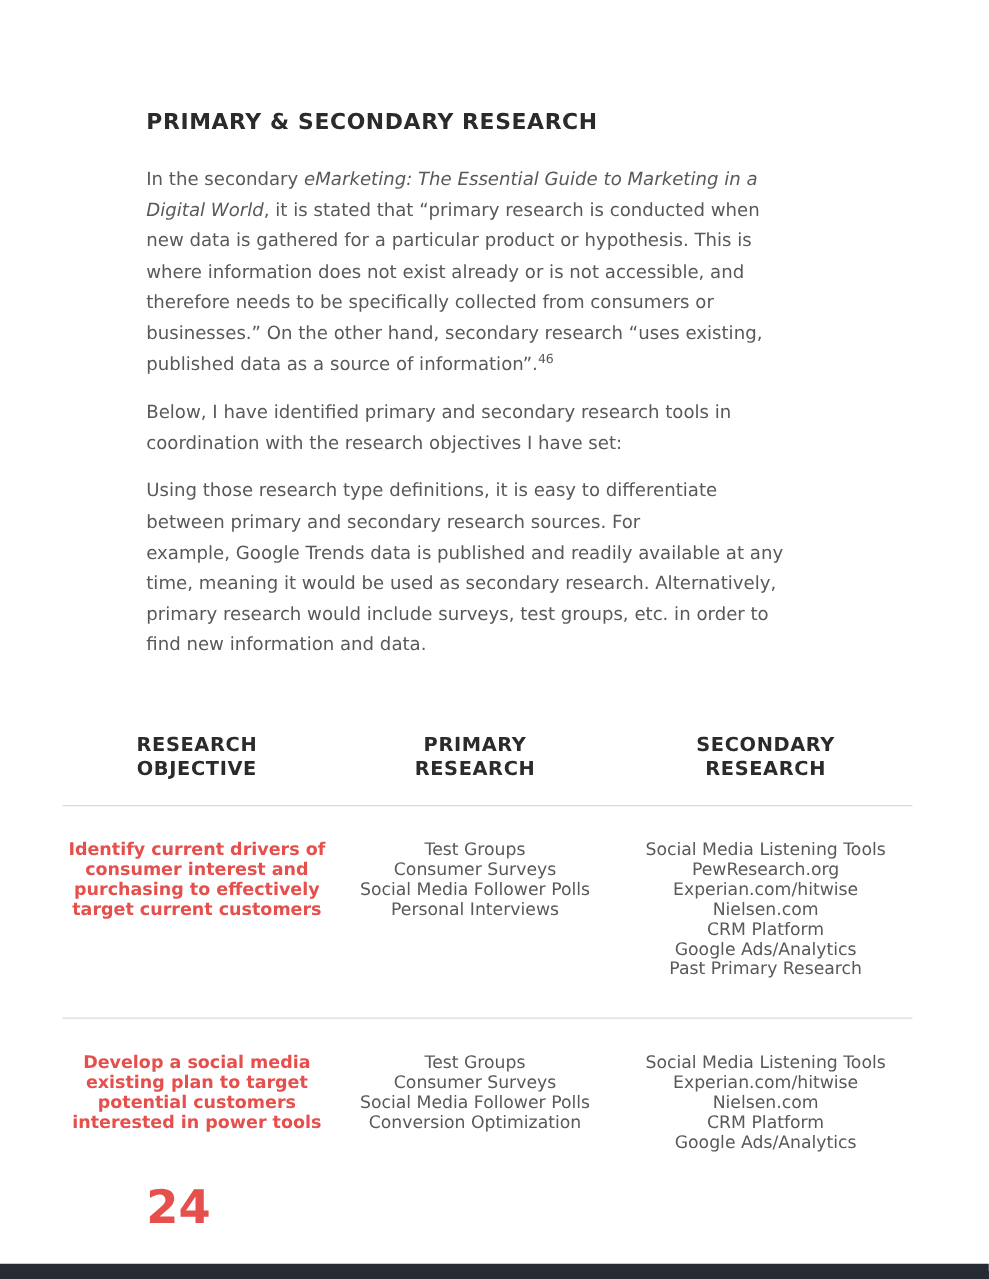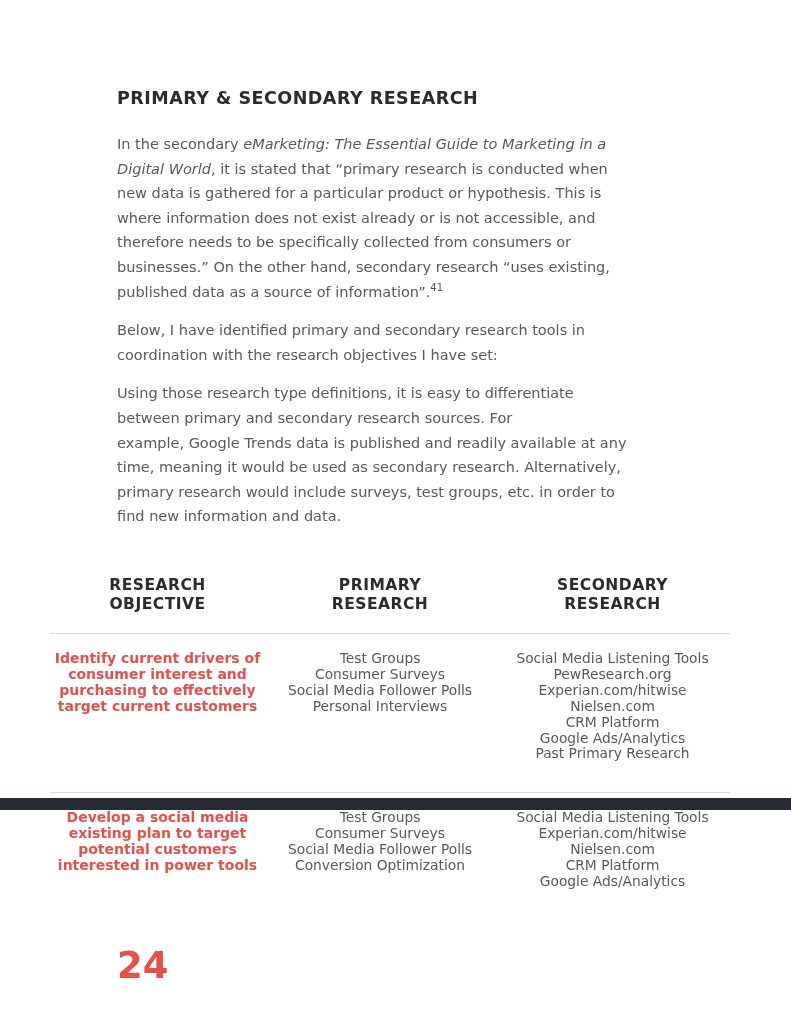--- a/index.html
+++ b/index.html
@@ -6,21 +6,21 @@
   html, body { margin: 0; padding: 0; }
   body {
     width: 791px; height: 1023px;
     background: #ffffff;
     font-family: "DejaVu Sans", "Liberation Sans", sans-serif;
     position: relative;
     overflow: hidden;
   }
   .page {
     position: relative;
-    width: 791px; height: 810px;
+    width: 791px; height: 1023px;
     background: #ffffff;
   }
   .content {
     position: absolute;
     left: 117px; top: 88px;
     width: 600px;
   }
   h1.doc-heading {
     font-size: 17.5px;
     font-weight: bold;
@@ -42,20 +42,21 @@
     vertical-align: super;
   }
   .research-table {
     position: absolute;
     left: 50px; top: 576px;
     width: 680px;
   }
   .t-head, .t-row {
     display: grid;
     grid-template-columns: 215px 230px 235px;
+    margin-top: 11px;
   }
   .t-head-cell {
     font-size: 15.5px;
     font-weight: bold;
     letter-spacing: 0.5px;
     line-height: 18.5px;
     color: var(--heading-text, #2b2b2b);
     text-align: center;
     white-space: pre-line;
   }
@@ -100,21 +101,21 @@
 
   <div class="content">
     <h1 class="doc-heading">PRIMARY &amp; SECONDARY RESEARCH</h1>
 
     <p class="body-par"><span>In the secondary </span><em>eMarketing: The Essential Guide to Marketing in a
 Digital World</em><span>, it is stated that “primary research is conducted when
 new data is gathered for a particular product or hypothesis. This is
 where information does not exist already or is not accessible, and
 therefore needs to be specifically collected from consumers or
 businesses.” On the other hand, secondary research “uses existing,
-published data as a source of information”.</span><sup>41</sup></p>
+published data as a source of information”.</span><sup>46</sup></p>
 
     <p class="body-par">Below, I have identified primary and secondary research tools in
 coordination with the research objectives I have set:</p>
 
     <p class="body-par">Using those research type definitions, it is easy to differentiate
 between primary and secondary research sources. For
 example, Google Trends data is published and readily available at any
 time, meaning it would be used as secondary research. Alternatively,
 primary research would include surveys, test groups, etc. in order to
 find new information and data.</p>

